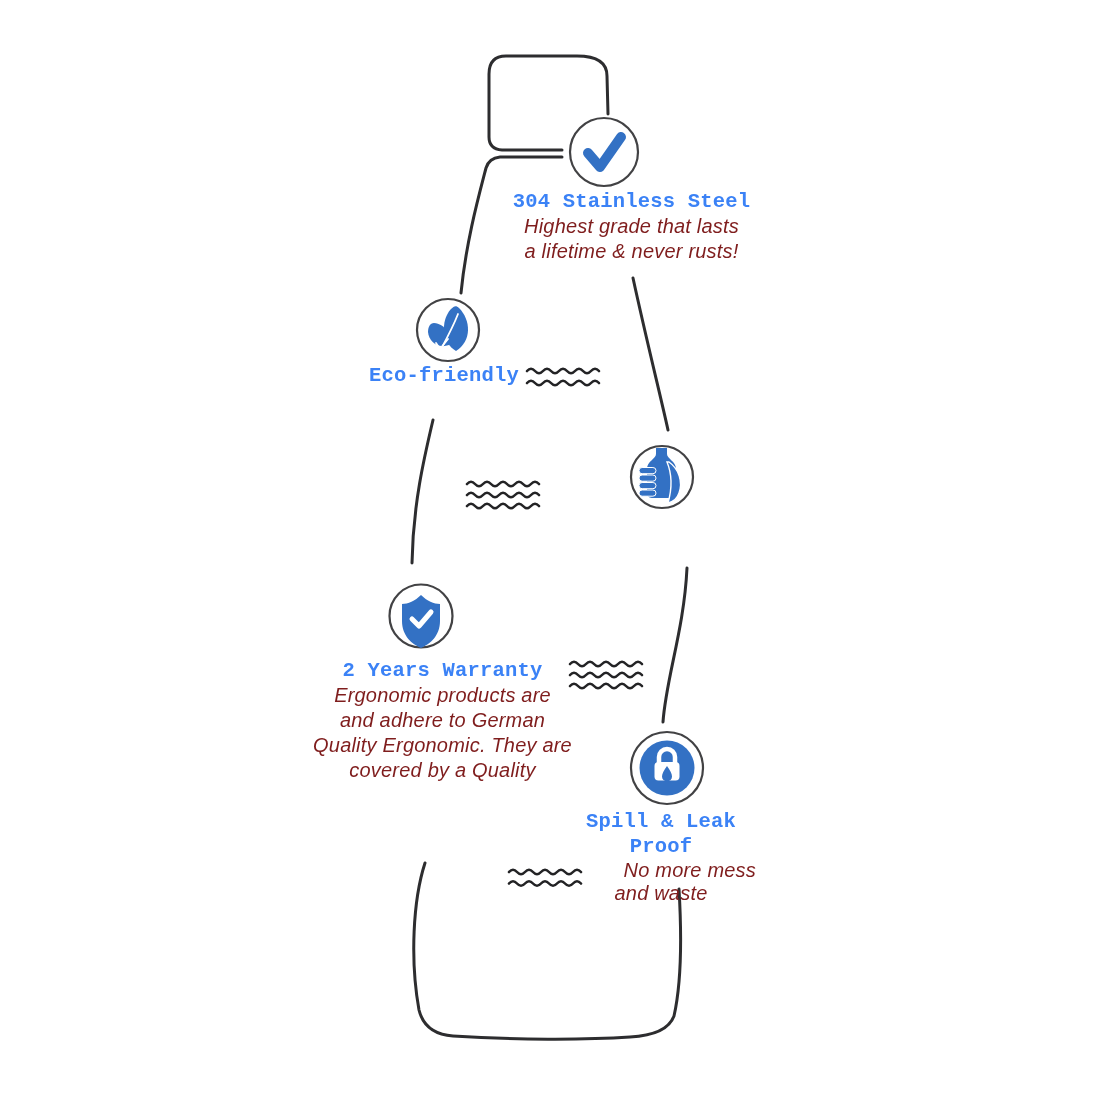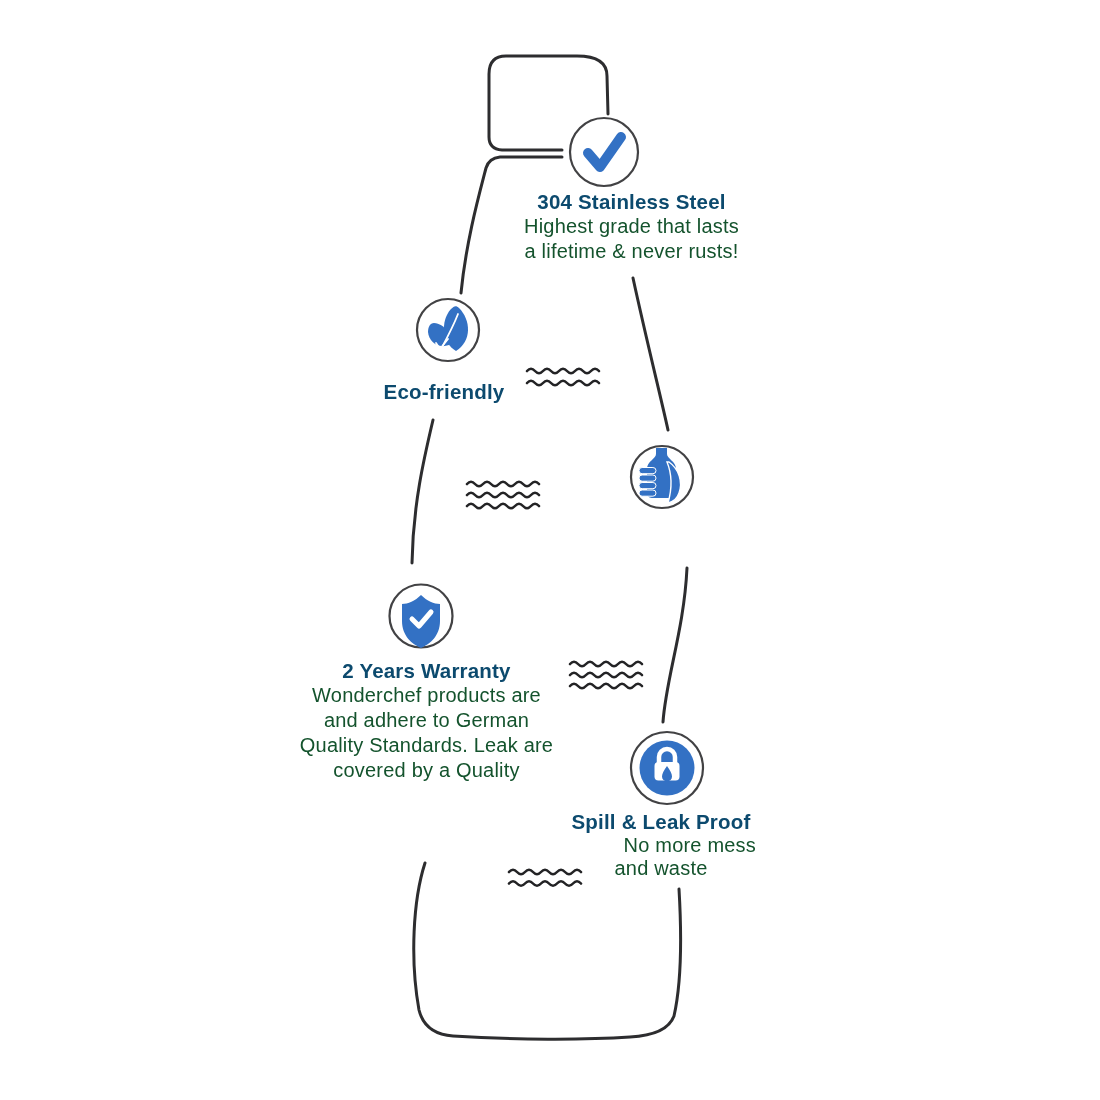--- a/index.html
+++ b/index.html
@@ -14,28 +14,30 @@
   #art { position: absolute; left: 0; top: 0; }
   .feature-text {
     position: absolute;
     text-align: center;
     z-index: 3;
   }
   .feature-title {
     font-weight: bold;
     font-size: 20.5px;
     line-height: 25px;
-    color: #0c4a6e;
+    color: #3b82f6;
     letter-spacing: 0.2px;
+    font-family: Liberation Mono, monospace;
   }
   .feature-line {
     font-size: 20px;
     line-height: 25px;
-    color: #14532d;
+    color: #7f1d1d;
     letter-spacing: 0.2px;
+    font-style: italic;
   }
   .outline { fill: none; stroke: #2d2d2f; stroke-width: 3; stroke-linecap: round; stroke-linejoin: round; }
   .wave { fill: none; stroke: #232325; stroke-width: 2.6; stroke-linecap: round; }
   .ring { fill: #ffffff; stroke: #424244; stroke-width: 2.2; }
   .blue-fill { fill: var(--accent, #3371c4); }
   .blue-stroke { stroke: var(--accent, #3371c4); fill: none; }
   .white-stroke { stroke: #ffffff; fill: none; }
 </style>
 </head>
 <body>
@@ -103,30 +105,30 @@
       <path class="blue-fill" d="M 667,766 C 670,770 672,773.5 672,776.5 A 5,5 0 1 1 662,776.5 C 662,773.5 664,770 667,766 Z"></path>
     </g>
   </svg>
 
   <div class="feature-text" style="left:500px; top:189px; width:263px;">
     <div class="feature-title">304 Stainless Steel</div>
     <div class="feature-line">Highest grade that lasts</div>
     <div class="feature-line">a lifetime &amp; never rusts!</div>
   </div>
 
-  <div class="feature-text" style="left:324px; top:363px; width:240px;margin-top:16px;">
+  <div class="feature-text" style="left:324px; top:363px; width:240px;">
     <div class="feature-title">Eco-friendly</div>
   </div>
 
 
-  <div class="feature-text" style="left:284px; top:658px; width:285px;">
+  <div class="feature-text" style="left:300px; top:658px; width:285px;">
     <div class="feature-title">2 Years Warranty</div>
-    <div class="feature-line">Wonderchef products are</div>
+    <div class="feature-line">Ergonomic products are</div>
     <div class="feature-line">and adhere to German</div>
-    <div class="feature-line">Quality Standards. Leak are</div>
+    <div class="feature-line">Quality Ergonomic. They are</div>
     <div class="feature-line">covered by a Quality</div>
   </div>
 
   <div class="feature-text" style="left:566px; top:809px; width:190px;">
     <div class="feature-title">Spill &amp; Leak Proof</div>
     <div class="feature-line" style="line-height:23px;text-align:right;">No more mess</div>
     <div class="feature-line" style="line-height:23px;">and waste</div>
   </div>
 
 </div>

